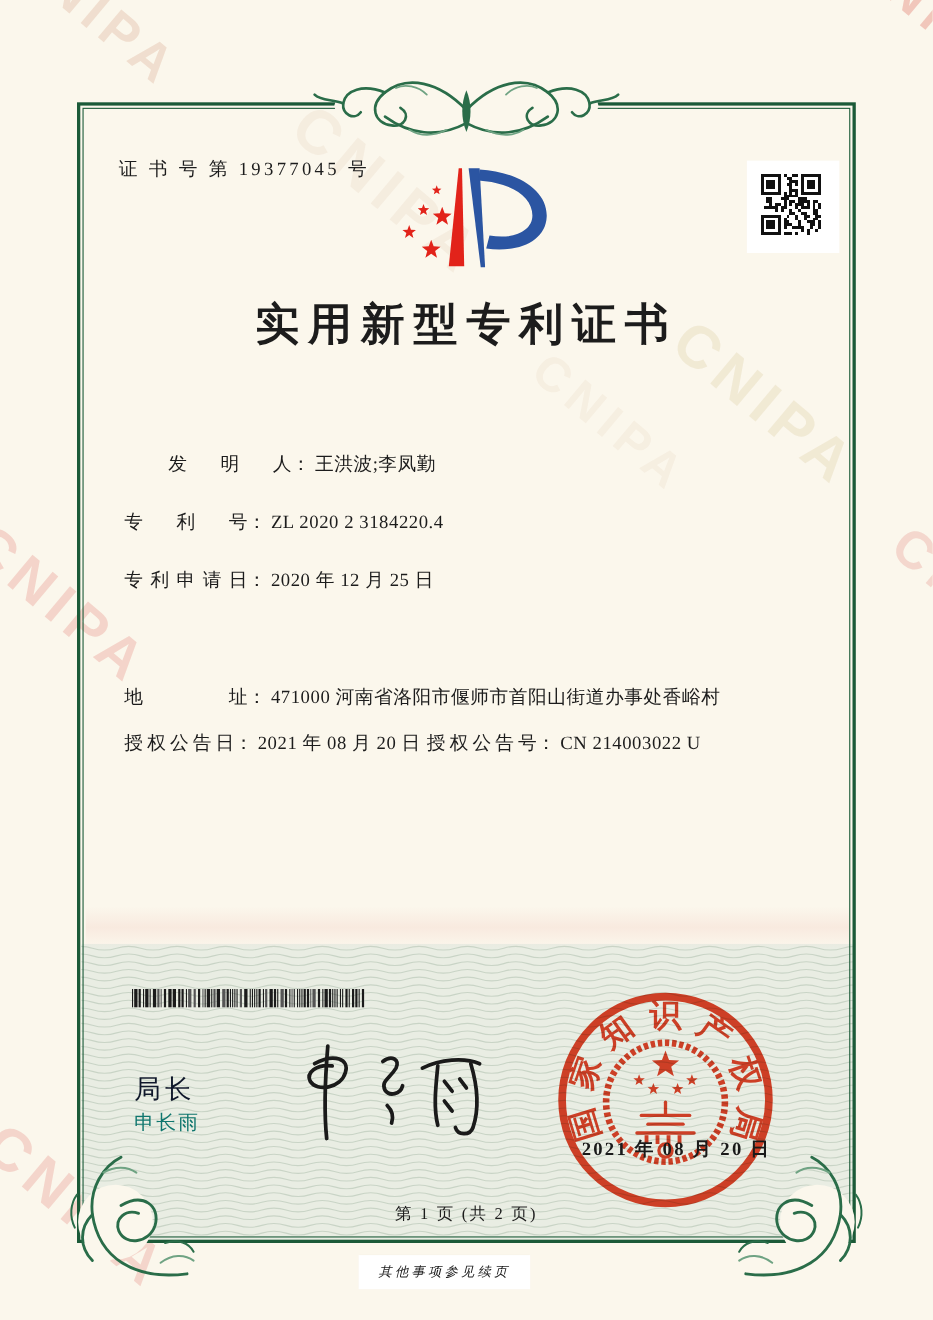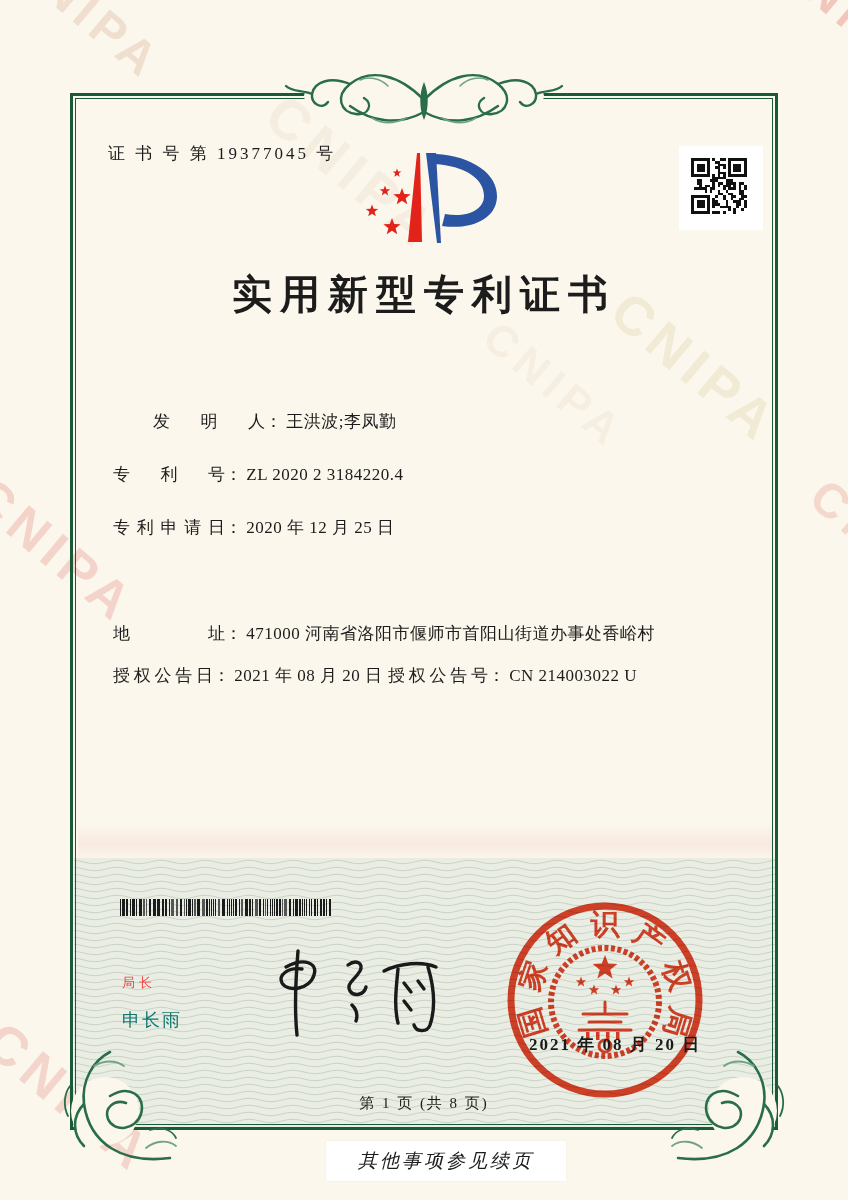--- a/index.html
+++ b/index.html
@@ -20,29 +20,29 @@
   .certno{left:108px;top:142px;font-size:17px;letter-spacing:3px;z-index:4;}
   .title{left:70px;top:267px;width:708px;text-align:center;font-size:40px;font-weight:bold;
          letter-spacing:8px;z-index:4;font-family:"DejaVu Serif","Liberation Serif",serif;}
   .frow{left:113px;font-size:17px;z-index:4;white-space:nowrap;}
   .flabel{display:inline-block;width:112px;text-align:justify;text-align-last:justify;letter-spacing:0;}
   .glabel{display:inline-block;width:100px;text-align:justify;text-align-last:justify;}
   .fvalue{letter-spacing:0.5px;}
   .paras{left:104px;top:698px;width:640px;font-size:17px;line-height:26.5px;z-index:4;
          font-style:italic;text-align:justify;}
   .paras p{margin:0;text-indent:2em;}
-  .signrole{left:122px;top:974px;font-size:13px;letter-spacing:4px;z-index:4;
-            font-family:"Liberation Sans",sans-serif;color:#ef4444;}
+  .signrole{left:122px;top:974px;font-size:24px;letter-spacing:4px;z-index:4;
+            font-family:"Liberation Sans",sans-serif;color:#0f172a;}
   .signname{left:122px;top:1008px;font-size:18px;letter-spacing:2px;z-index:4;
             font-family:"Liberation Sans",sans-serif;color:#0f766e;}
   .sealdate{left:500px;top:1033px;width:230px;text-align:center;font-size:17px;
             letter-spacing:2px;color:#1a1a1a;z-index:6;font-weight:bold;}
   .pagefoot{left:70px;top:1094px;width:708px;text-align:center;font-size:15px;
             letter-spacing:2px;z-index:4;}
-  .contnote{left:326px;top:1141px;background:#ffffff;padding:7px 32px;font-size:19px;
+  .contnote{left:326px;top:1141px;background:#ffffff;padding:7px 18px;font-size:12px;
             font-style:italic;letter-spacing:3px;z-index:4;box-shadow:0 0 2px rgba(0,0,0,0.05);}
   .qrbox{left:679px;top:146px;width:80px;height:80px;background:#fff;padding:2px;z-index:4;}
   .barcode{left:120px;top:899px;z-index:4;}
   .logo{left:352px;top:142px;z-index:4;}
   .seal{left:495px;top:890px;z-index:5;mix-blend-mode:multiply;opacity:0.95;}
   .sig{left:252px;top:945px;z-index:5;}
   .orn-top{left:264px;top:56px;z-index:3;}
   .orn-bl{left:50px;top:1036px;z-index:3;}
   .orn-br{left:658px;top:1036px;z-index:3;transform:scaleX(-1);}
 </style>
@@ -450,16 +450,16 @@
         <rect x="101" y="142" width="3.5" height="8"></rect>
         <rect x="111" y="142" width="3.5" height="8"></rect>
         <rect x="121" y="142" width="3.5" height="8"></rect>
       </g>
       <circle cx="110" cy="156" r="6" fill="none" stroke="#e03a1e" stroke-width="3"></circle>
     </g>
   </svg>
 
   <div class="abs sealdate">2021 年 08 月 20 日</div>
 
-  <div class="abs pagefoot">第 1 页 (共 8 页)</div>
+  <div class="abs pagefoot">第 1 页 (共 2 页)</div>
   <div class="abs contnote">其他事项参见续页</div>
 
 </div>
 
 </body></html>

